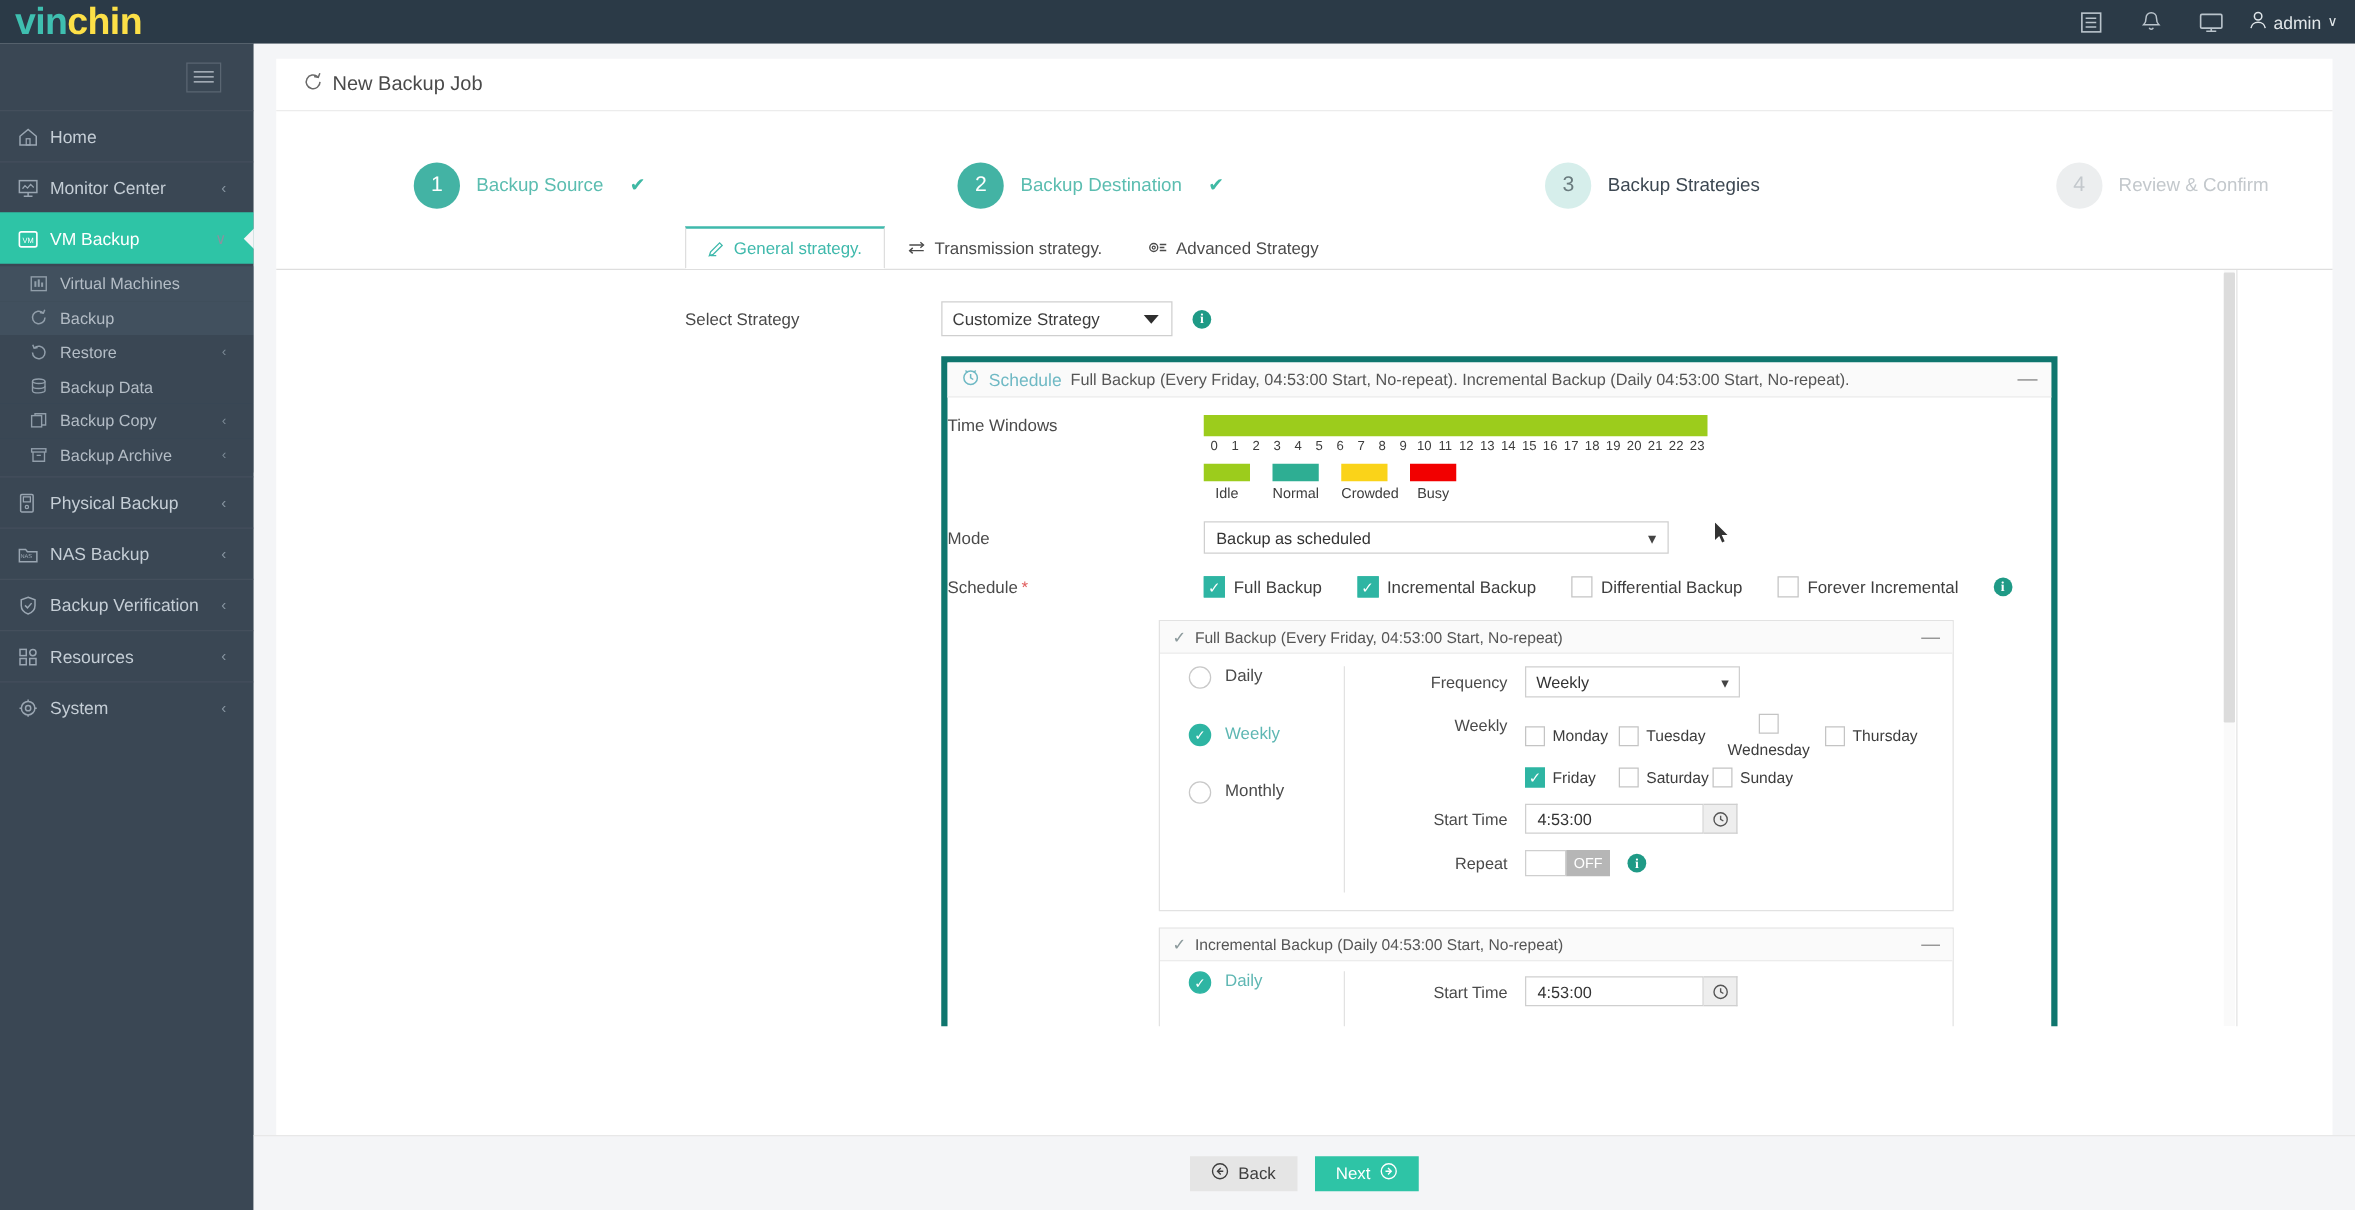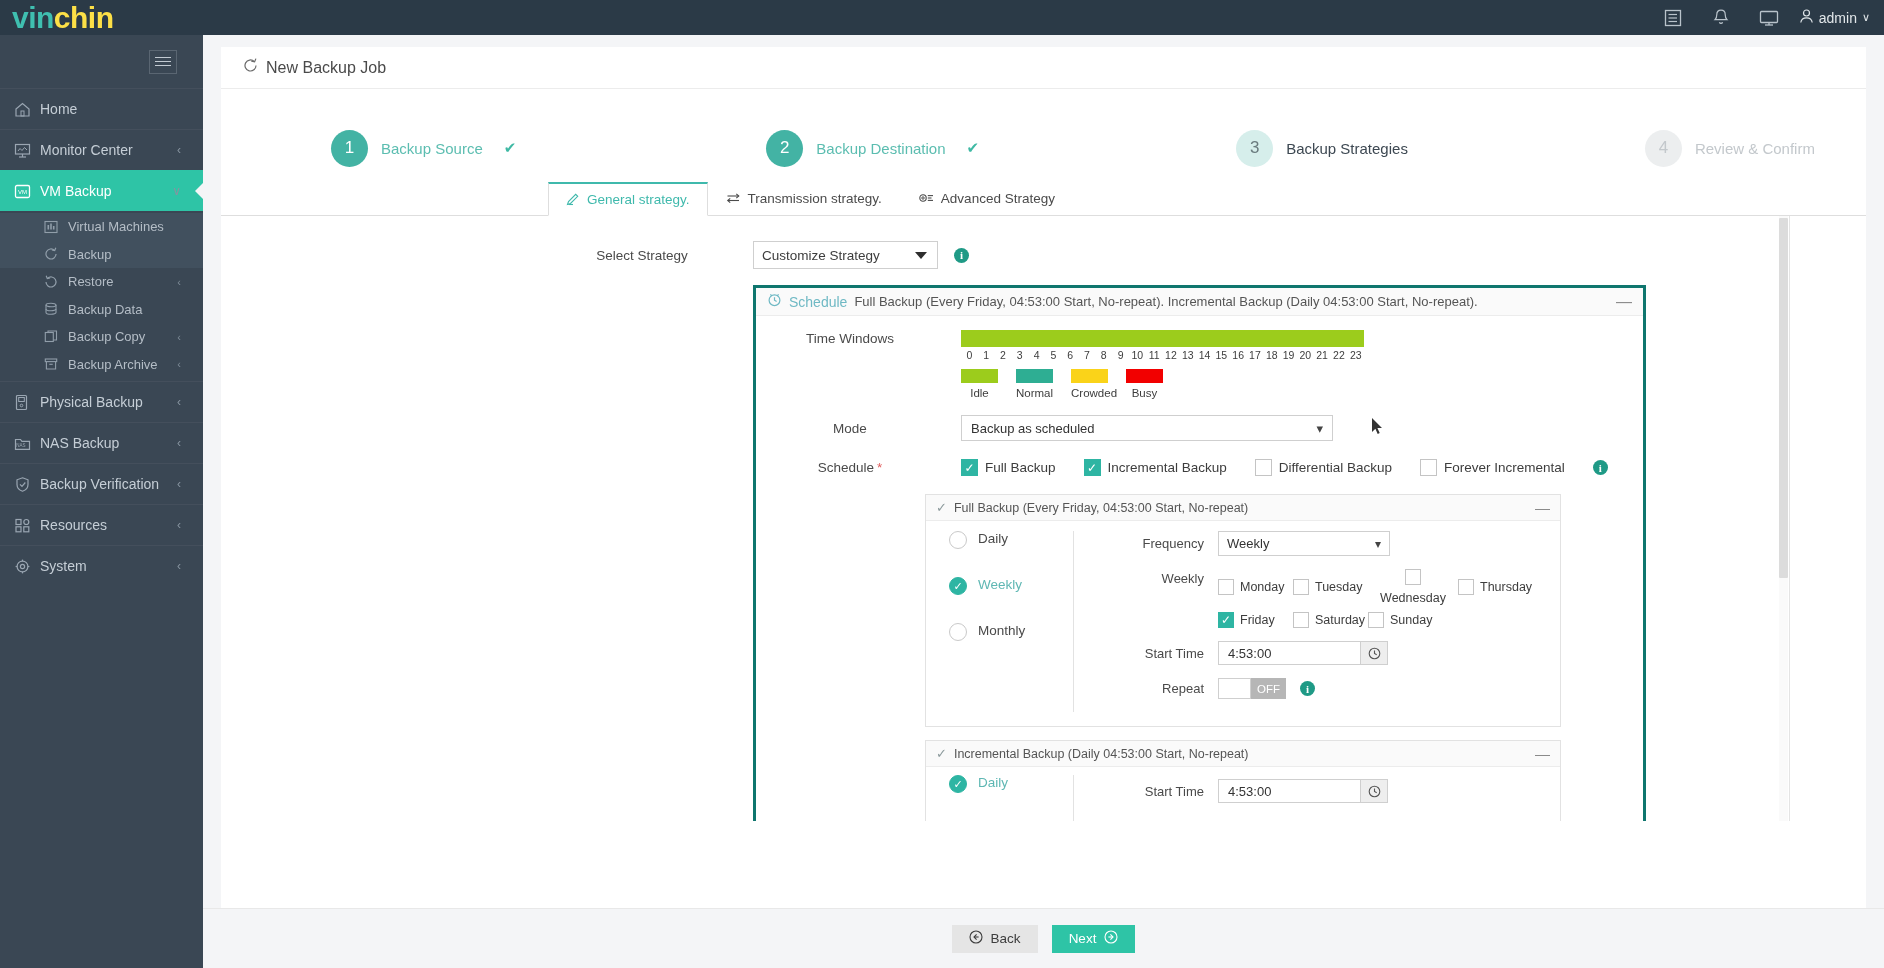--- a/index.html
+++ b/index.html
@@ -74,21 +74,21 @@
   }
   .nav-item.active .ni-icon { color: #ffffff; }
   .nav-item.active::after {
     content: ""; position: absolute; right: -1px; top: 50%;
     transform: translateY(-50%);
     border-top: 9px solid transparent; border-bottom: 9px solid transparent;
     border-right: 9px solid #f4f5f7;
   }
   .subnav-item {
     height: 27.5px; display: flex; align-items: center;
-    padding-left: 44px; color: #b4bdc6; font-size: 13px;
+    padding-left: 24px; color: #b4bdc6; font-size: 13px;
     background: #3a4754; cursor: pointer;
   }
   .subnav-item.sub-hl { background: #41505e; }
   .subnav-item .sn-icon {
     width: 24px; display: flex; align-items: center; color: #919eaa; flex-shrink: 0;
   }
   .subnav-item .sn-label { flex: 1; }
   .subnav-item .sn-arrow { color: #7c8a96; font-size: 11px; padding-right: 22px; }
   .subnav-group { padding-top: 2px; padding-bottom: 3px; }
 
@@ -130,21 +130,21 @@
   .step-label.done { color: #5bbdb0; }
   .step-label.current { color: #3d4852; }
   .step-label.todo { color: #c3c8cc; }
   .step-check { color: #3fb9a4; font-size: 15px; margin-left: 8px; }
   .step-gap-1 { width: 250px; }
   .step-gap-2 { width: 257px; }
   .step-gap-3 { width: 237px; }
 
   
   .tabs {
-    display: flex; align-items: center;
+    display: flex; align-items: flex-start;
     padding-left: 327px; height: 35px;
     border-bottom: 1px solid #dedede;
     position: relative;
   }
   .tab {
     height: 34px; display: flex; align-items: center; gap: 7px;
     padding: 0 17px; font-size: 13.5px; color: #4b4b4b; cursor: pointer;
     border: 1px solid transparent;
   }
   .tab.active {
@@ -168,21 +168,21 @@
     position: absolute; right: 1px; top: 0; width: 9px; height: 605px;
     background: #fafafa;
   }
   .scrollbar-thumb {
     position: absolute; right: 1px; top: 2px; width: 9px; height: 360px;
     background: #dcdcdc; border-radius: 1px; cursor: pointer;
   }
 
   .row { display: flex; align-items: center; }
   .lbl {
-    width: 205px; text-align: center; padding-right: 17px;
+    width: 205px; text-align: left; padding-right: 17px;
     font-size: 13.5px; color: #4a4a4a; flex-shrink: 0;
   }
   .lbl .req { color: #e05c5c; margin-left: 3px; }
 
   .sel-strategy {
     width: 185px; height: 28px; border: 1px solid #cfcfcf; background: #fff;
     display: flex; align-items: center; padding: 0 8px;
     font-size: 13.5px; color: #3d3d3d; position: relative; cursor: pointer;
   }
   .sel-strategy .caret {
@@ -192,21 +192,21 @@
   }
   .info-icon {
     width: 15px; height: 15px; border-radius: 50%;
     background: #1f9a86; color: #fff; font-size: 11px; font-weight: bold;
     display: inline-flex; align-items: center; justify-content: center;
     font-family: "Liberation Serif", serif; cursor: pointer;
   }
 
   
   .panel {
-    border: 3px solid #0f766e; background: #fff;
+    border: 5px solid #0f766e; background: #fff;
     margin-left: 205px; width: 893px;
   }
   .panel-head {
     height: 28px; background: #fafafa; border-bottom: 1px solid #ececec;
     display: flex; align-items: center; padding: 0 11px; gap: 7px;
   }
   .panel-head .ph-title { color: #6fb9c4; font-size: 14px; }
   .panel-head .ph-sub { color: #555; font-size: 13px; flex: 1; }
   .panel-head .ph-min { color: #8a8a8a; font-size: 16px; cursor: pointer; }
   .panel-body { padding: 14px 0 14px 0; }

